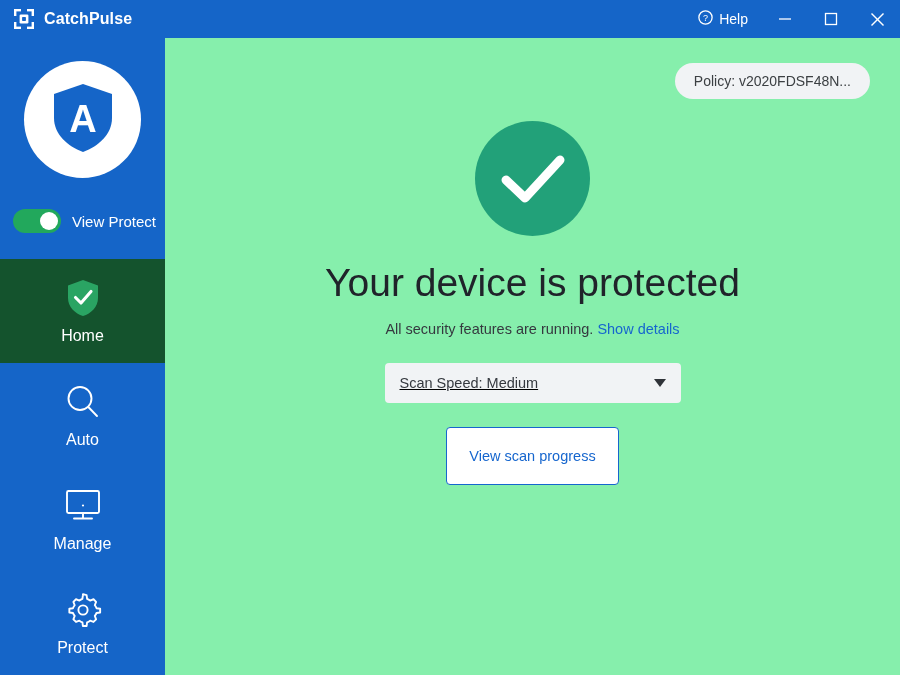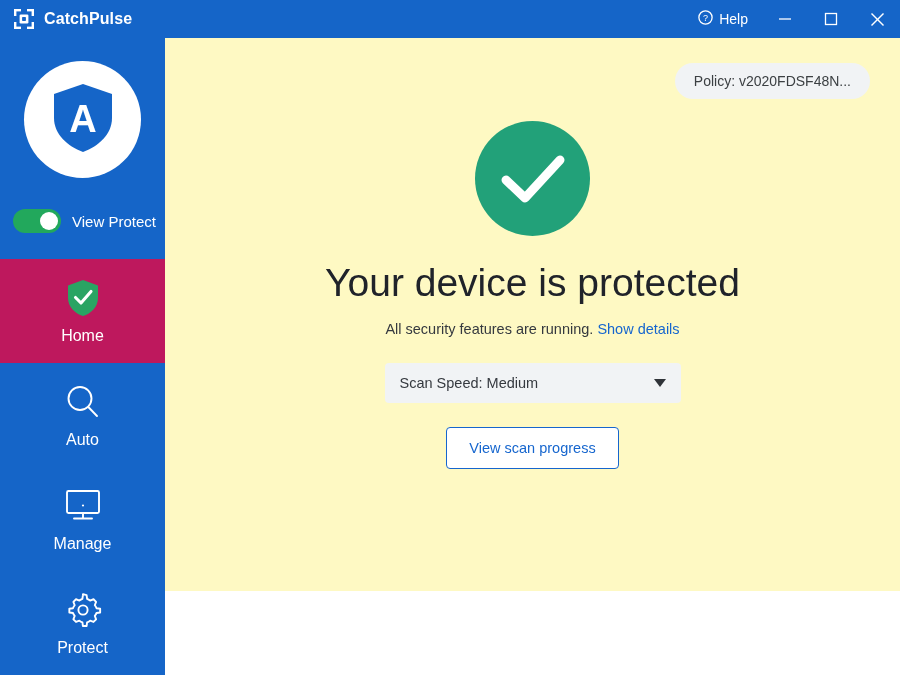--- a/index.html
+++ b/index.html
@@ -137,42 +137,42 @@
   .nav-item {
     height: 104px;
     display: flex;
     flex-direction: column;
     align-items: center;
     justify-content: center;
     gap: 11px;
     cursor: pointer;
     color: #ffffff;
   }
-  .nav-item.active { background: #be185d; }
+  .nav-item.active { background: #14532d; }
   .nav-label {
     font-size: 16px;
     color: #ffffff;
     line-height: 1;
   }
   .nav-icon {
     height: 38px;
     display: flex;
     align-items: center;
     justify-content: center;
   }
   .nav-icon svg { display: block; }
 
   
   .content {
     position: absolute;
     top: 38px;
     left: 165px;
     width: 735px;
-    height: 553px;
-    background: #fef9c3;
+    height: 637px;
+    background: #86efac;
   }
   .policy-wrap {
     display: flex;
     justify-content: flex-end;
     padding: 25px 30px 0 0;
   }
   .policy-pill {
     background: #f1f3f5;
     color: #3c4043;
     font-size: 14px;
@@ -220,41 +220,42 @@
     margin-top: 26px;
     width: 296px;
     height: 40px;
     background: #f1f3f5;
     border-radius: 4px;
     display: flex;
     align-items: center;
     padding: 0 15px;
     box-sizing: border-box;
     cursor: pointer;
+    text-decoration: underline;
   }
   .scan-speed-value {
     font-size: 14.5px;
     color: #35393f;
     flex: 1;
   }
   .caret {
     width: 0; height: 0;
     border-left: 6px solid transparent;
     border-right: 6px solid transparent;
     border-top: 8px solid #2f3338;
   }
 
   .progress-btn {
     margin-top: 24px;
     border: 1px solid #1666ce;
     border-radius: 4px;
     color: #1666ce;
     font-size: 14.5px;
     background: #ffffff;
-    padding: 12px 22px;
+    padding: 20px 22px;
     cursor: pointer;
     font-family: "Liberation Sans", sans-serif;
   }
 </style>
 </head>
 <body>
 
 <div class="app">
 
   <div class="titlebar">

